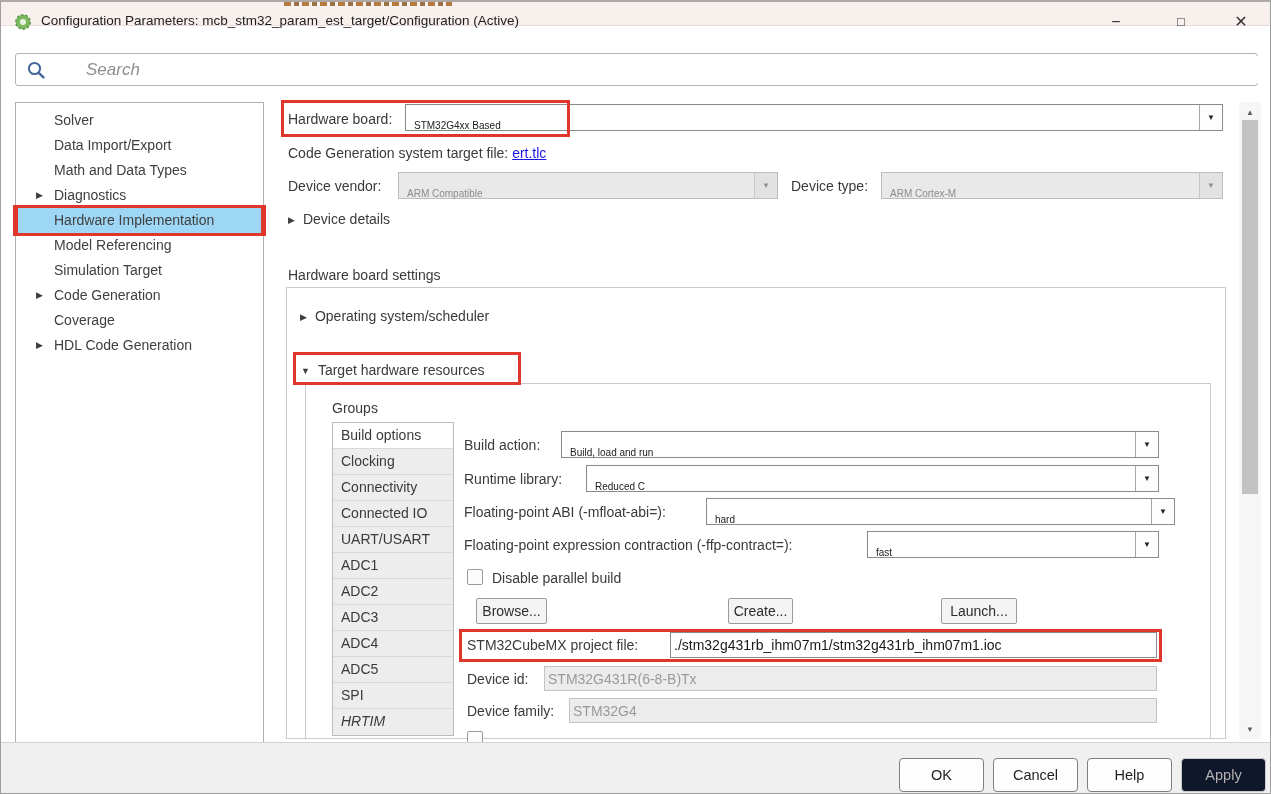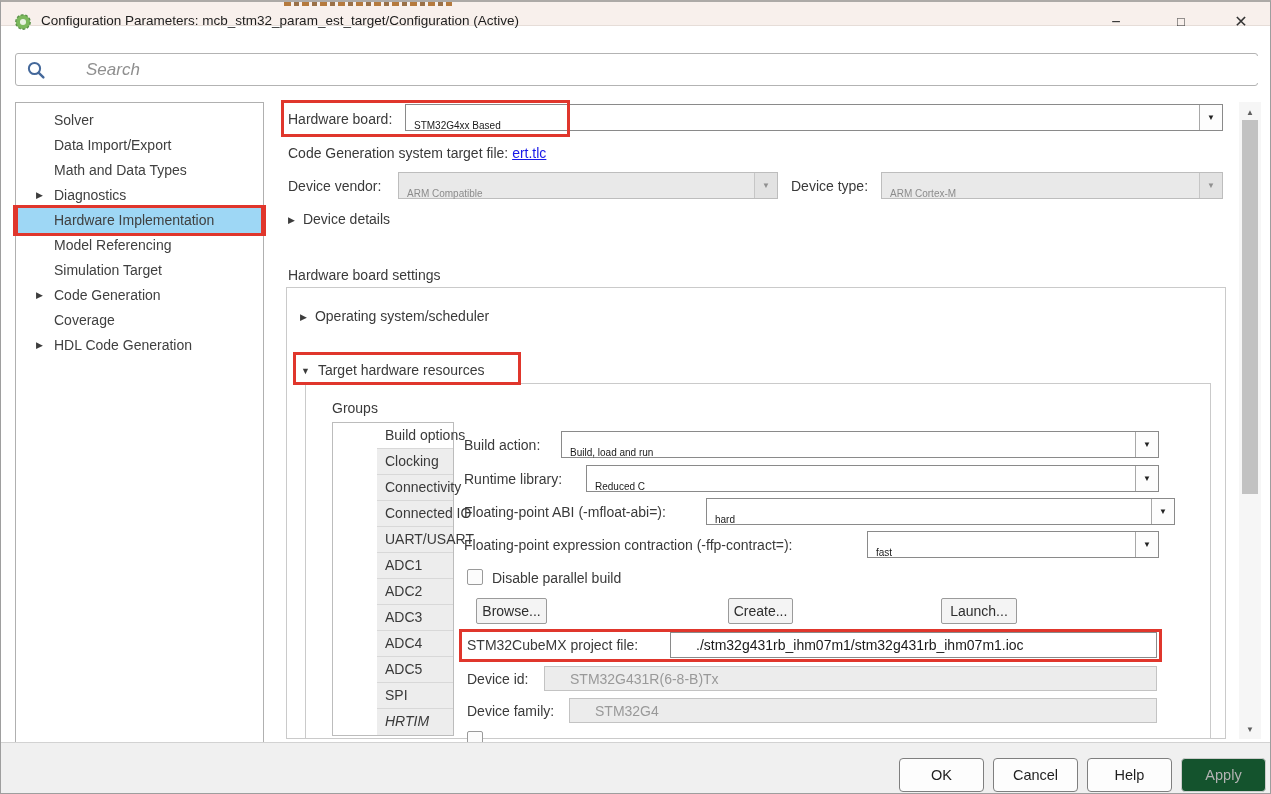--- a/index.html
+++ b/index.html
@@ -51,52 +51,52 @@
   .combo.disabled .carrow { background:#e2e2e2; border-left-color:#c6c6c6; color:#909090; }
 
   .disclosure { position:absolute; font-size:14px; color:#3a3a3a; line-height:20px; white-space:nowrap; cursor:default; }
   .disclosure .tri { font-size:9px; color:#3c3c3c; margin-right:8px; vertical-align:1px; }
 
   .link { color:#1717e8; text-decoration:underline; cursor:pointer; }
 
   .panel { position:absolute; background:#fff; border:1px solid #cacaca; }
 
   
-  .groups-list { position:absolute; left:331px; top:420px; width:122px; border:1px solid #bcbcbc; background:#fff;padding-left:44px; }
+  .groups-list { position:absolute; left:331px; top:420px; width:122px; border:1px solid #bcbcbc; background:#fff; }
   .group-item { height:26px; line-height:25px; padding-left:8px; font-size:14px; color:#3a3a3a;
                 background:#ededed; border-bottom:1px solid #d8d8d8; white-space:nowrap; cursor:default; }
   .group-item:last-child { border-bottom:none;font-style:italic; }
   .group-item.selected { background:#ffffff; }
 
   .checkbox { position:absolute; width:16px; height:16px; background:#fcfcfc;
               border:1px solid #9a9a9a; border-radius:2px; }
 
   .pushbtn { position:absolute; height:26px; background:#f4f4f4; border:1px solid #9b9b9b;
              border-radius:2px; font-size:14px; color:#2e2e2e; text-align:center; line-height:24px; cursor:default; }
 
   .textinput { position:absolute; height:26px; background:#fff; border:1px solid #8a8a8a;
-               font-size:14px; color:#1a1a1a; line-height:24px; padding-left:25px; white-space:nowrap; overflow:hidden; }
+               font-size:14px; color:#1a1a1a; line-height:24px; padding-left:3px; white-space:nowrap; overflow:hidden; }
   .textinput.disabled { background:#ececec; border-color:#c3c3c3; color:#999999; }
 
   
   .anno { position:absolute; border:3px solid var(--red); pointer-events:none; z-index:50; }
 
   
   .scrollbar { position:absolute; left:1238px; top:100px; width:22px; height:637px; background:#f6f6f6; }
   .scroll-arrow { position:absolute; left:0; width:22px; height:16px; display:flex; align-items:center;
                   justify-content:center; font-size:8px; color:#5f5f5f; }
   .scroll-thumb { position:absolute; left:3px; width:16px; background:#c2c2c2; }
 
   
   .footer { position:absolute; left:0; top:740px; width:1269px; height:52px;
             background:#f0f0f0; border-top:1px solid #d2d2d2; z-index:40; }
   .fbtn { position:absolute; top:15px; width:85px; height:34px; background:#fdfdfd;
           border:1px solid #7f7f7f; border-radius:4px; font-size:14.5px; color:#1f1f1f;
           text-align:center; line-height:32px; cursor:default; }
-  .fbtn.disabled { color:#b3b3b3; border-color:#cccccc; background:#14532d; }
+  .fbtn.disabled { color:#b3b3b3; border-color:#cccccc; background:#0f172a; }
 </style>
 </head>
 <body>
 
 <div id="win">
 
   <div class="titlebar">
     <div class="page-artifact"></div>
     <svg class="app-icon" viewBox="0 0 20 20">
       <circle cx="10" cy="10" r="8" fill="#7cb95c"></circle>

